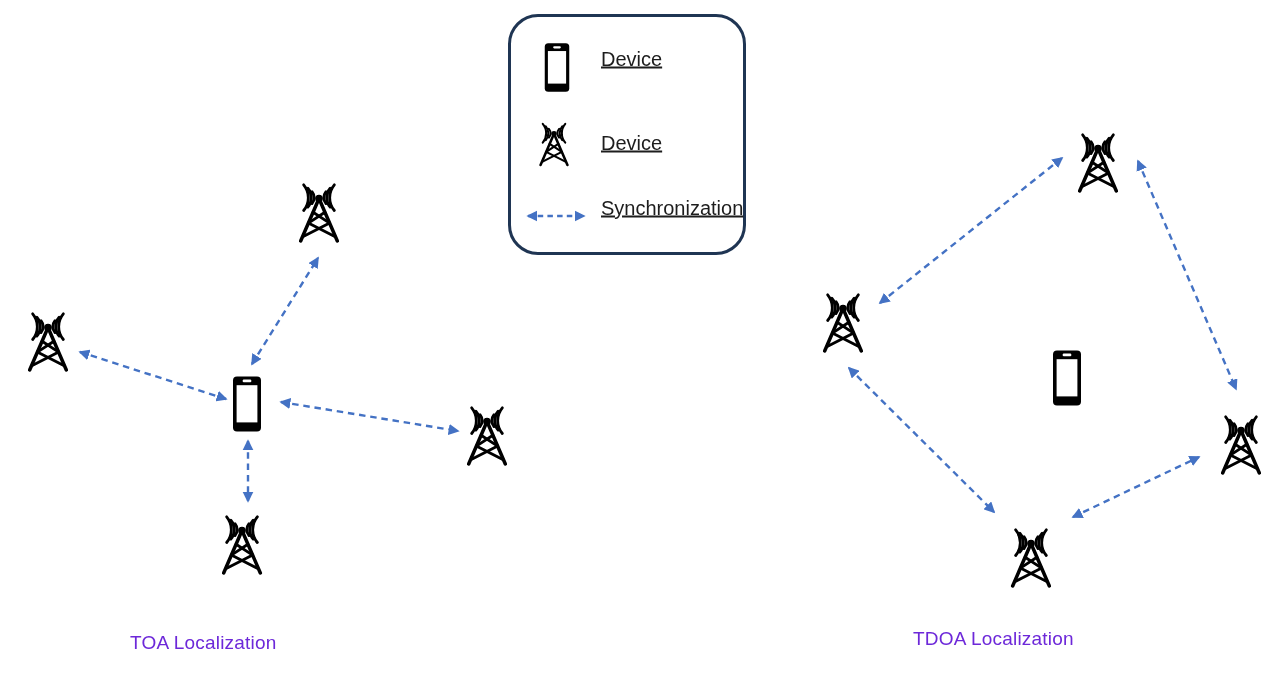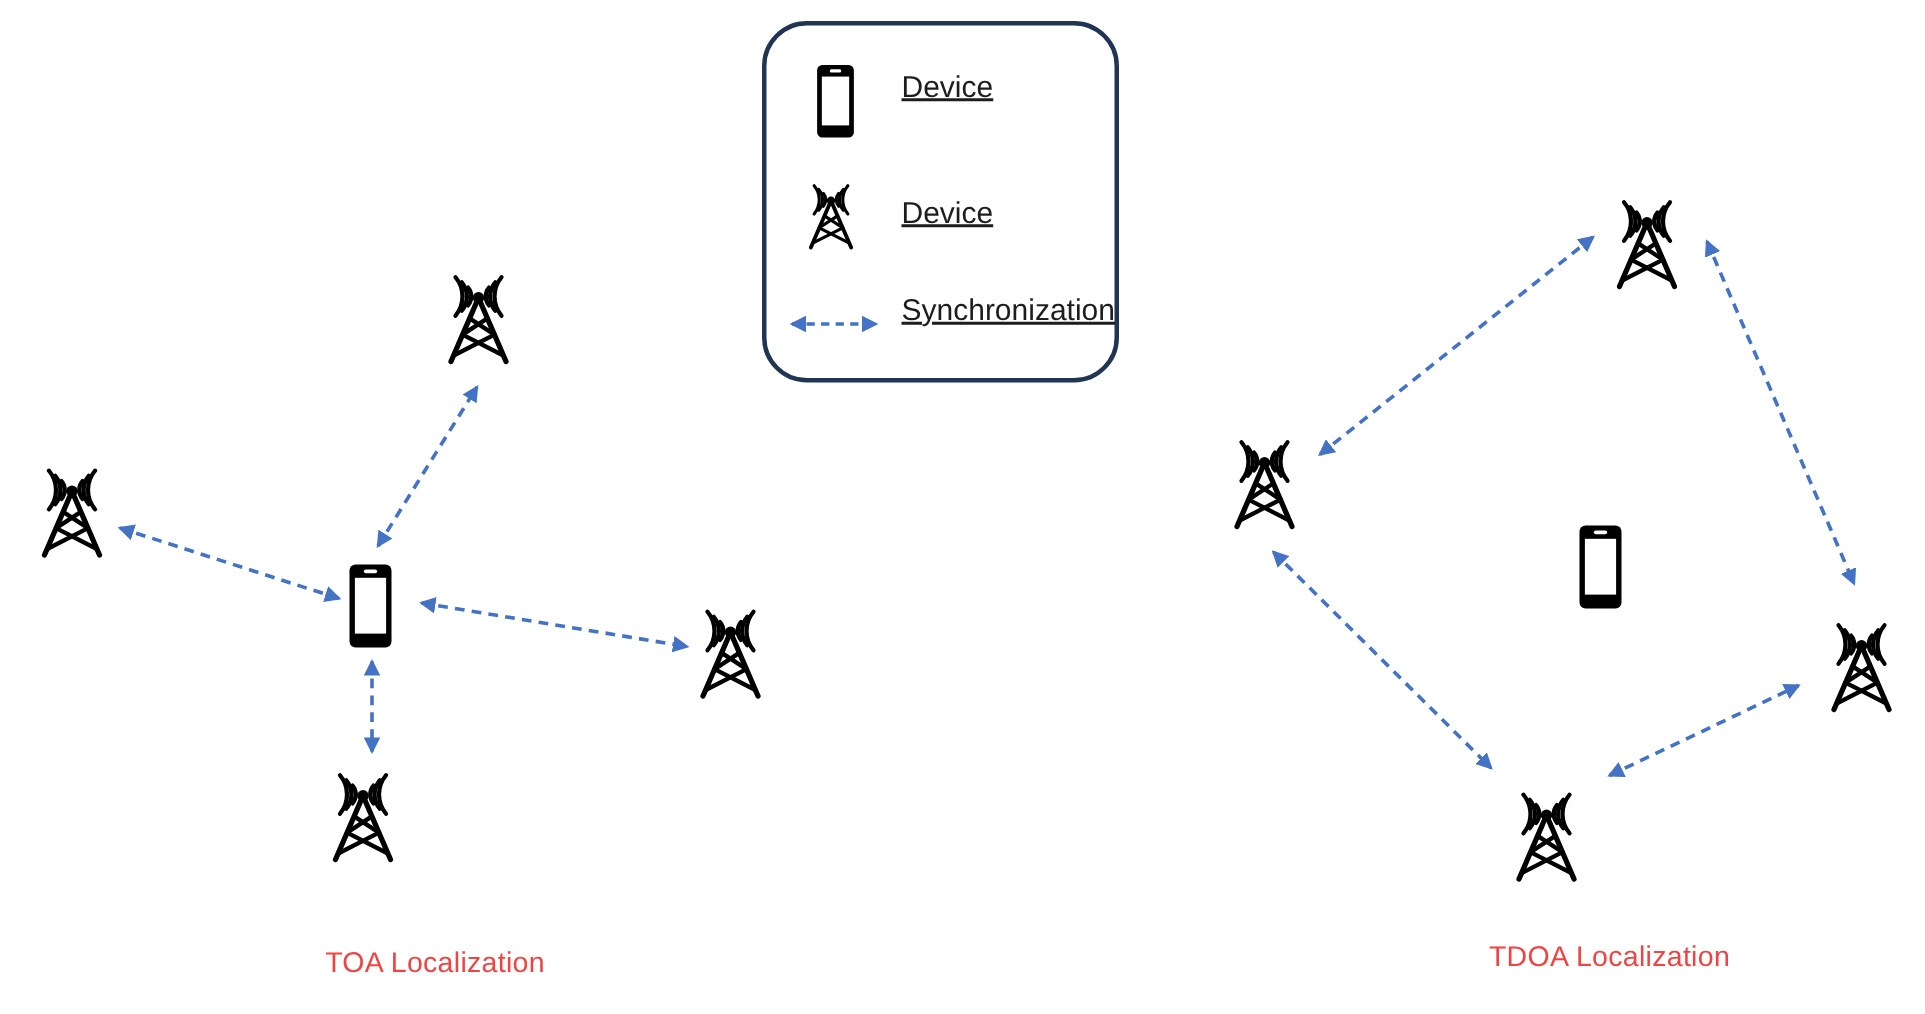--- a/index.html
+++ b/index.html
@@ -7,22 +7,22 @@
     position:relative;
     width:1283px;height:676px;
     background:#fff;
     font-family:"Liberation Sans", sans-serif;
     overflow:hidden;
   }
   .edges{position:absolute;left:0;top:0;pointer-events:none;}
   .node{position:absolute;}
   .node svg{display:block;width:100%;height:100%;}
   .caption{
-    position:absolute;width:320px;text-align:center;
-    font-size:19px;color:#ef4444;letter-spacing:0.2px;
+    position:absolute;width:320px;
+    font-size:19px;color:#6d28d9;letter-spacing:0.2px;
   }
   .legend{
     position:absolute;left:508px;top:14px;width:238px;height:241px;
     border:3px solid #1f3553;border-radius:30px;background:#fff;
     box-sizing:border-box;
   }
   .legend .licon{position:absolute;}
   .legend .licon svg{display:block;width:100%;height:100%;}
   .legend .llabel{
     position:absolute;left:90px;transform:translateY(-50%);

